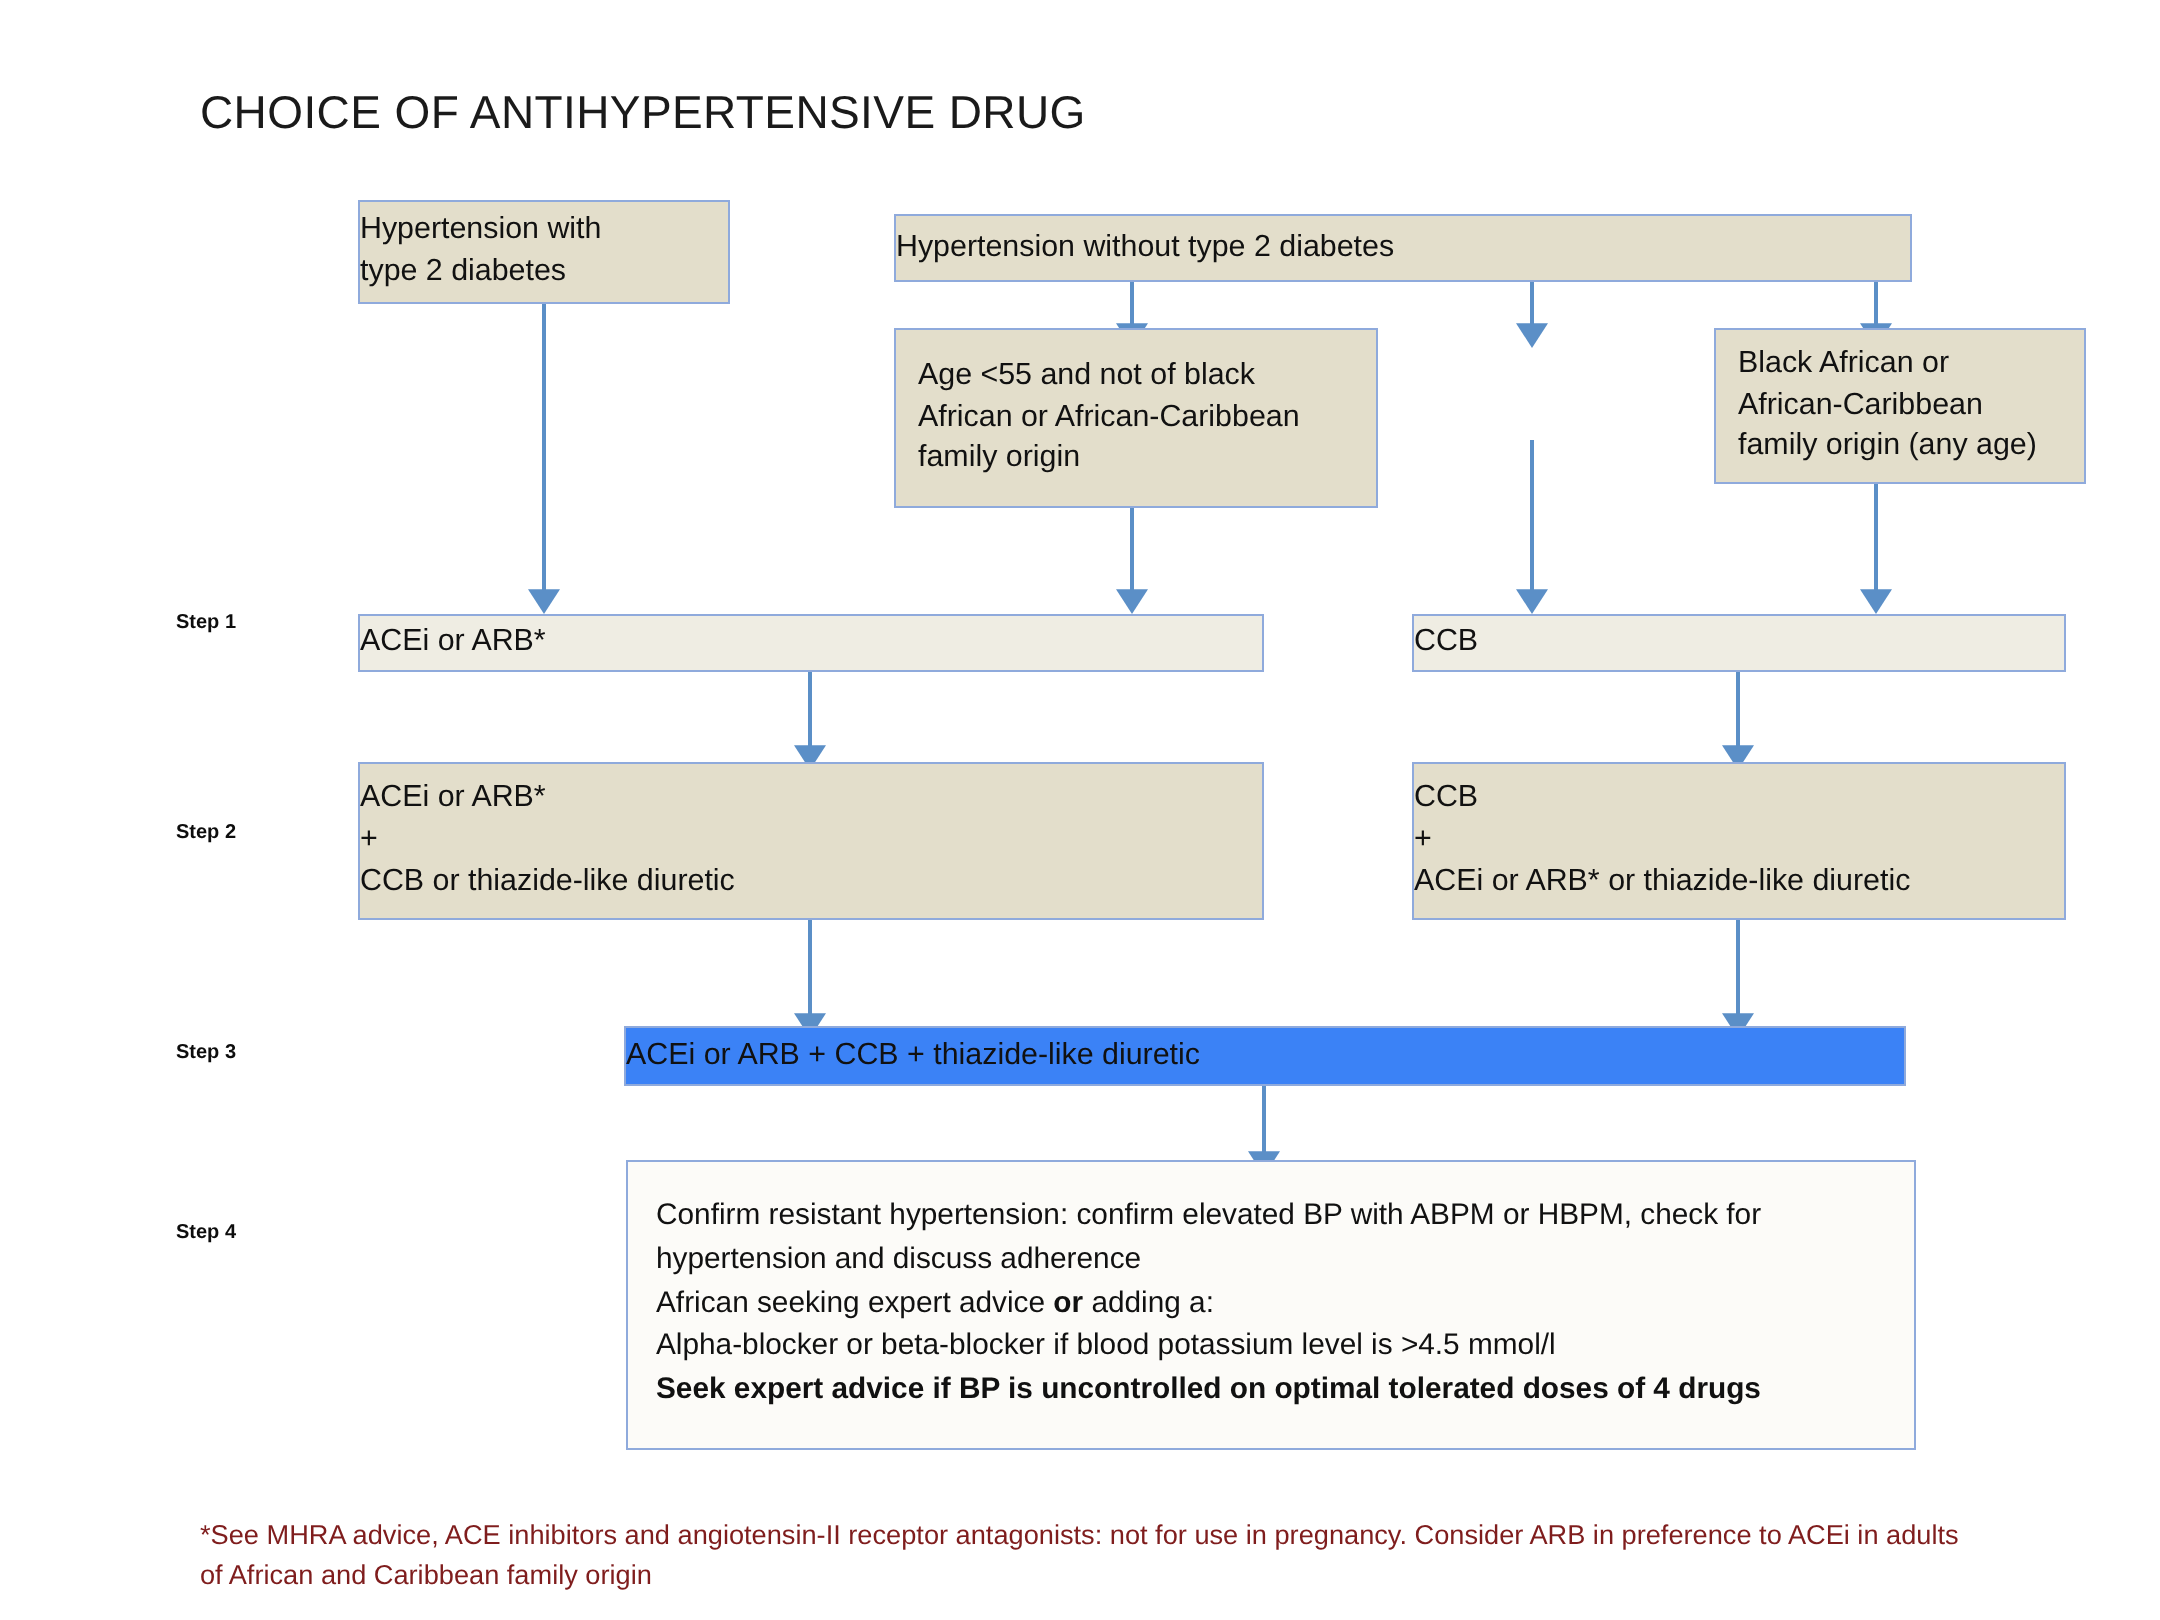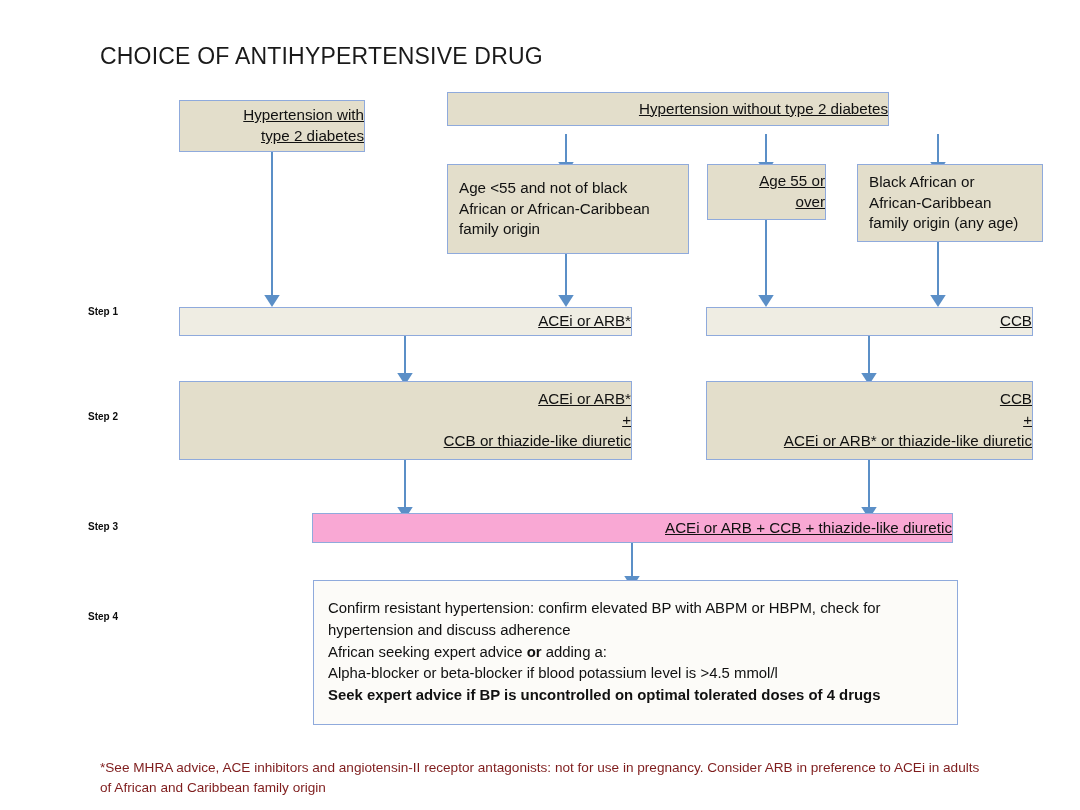--- a/index.html
+++ b/index.html
@@ -39,23 +39,23 @@
     display: flex;
     flex-direction: column;
     justify-content: center;
     font-size: 15.2px;
     line-height: 1.38;
     color: #111111;
   }
   .box .ln { display: block; }
   .fill-mid   { background: #E3DECB; }   
   .fill-light { background: #EFEDE3; }   
-  .fill-dark  { background: #f9a8d4; }   
+  .fill-dark  { background: #3b82f6; }   
   .fill-white { background: #FCFBF8; }   
-  .ctr  { text-align: center; align-items: flex-end; text-decoration: underline; }
+  .ctr  { text-align: center; align-items: flex-start; }
   .left { text-align: left; }
   .pad-l { padding-left: 11px; padding-right: 8px; }
   .pad-s { padding-left: 14px; padding-right: 10px; }
 
   
   .step-label {
     position: absolute;
     font-size: 10px;
     font-weight: bold;
     color: #0d0d0d;
@@ -120,34 +120,30 @@
     </g>
   </svg>
 
   <div class="title">CHOICE OF ANTIHYPERTENSIVE DRUG</div>
 
   <div class="box fill-mid ctr" style="left:179px; top:100px; width:186px; height:52px;">
     <span class="ln">Hypertension with</span>
     <span class="ln">type 2 diabetes</span>
   </div>
 
-  <div class="box fill-mid ctr" style="left:447px; top:92px; width:442px; height:34px;">
+  <div class="box fill-mid ctr" style="left:447px; top:107px; width:509px; height:34px;">
     <span class="ln">Hypertension without type 2 diabetes</span>
   </div>
 
   <div class="box fill-mid left pad-l" style="left:447px; top:164px; width:242px; height:90px;">
     <span class="ln">Age &lt;55 and not of black</span>
     <span class="ln">African or African-Caribbean</span>
     <span class="ln">family origin</span>
   </div>
 
-  <div class="box fill-mid ctr" style="left:707px; top:164px; width:119px; height:56px;">
-    <span class="ln">Age 55 or</span>
-    <span class="ln">over</span>
-  </div>
 
   <div class="box fill-mid left pad-l" style="left:846px; top:164px; width:186px; height:78px;margin-left:11px;">
     <span class="ln">Black African or</span>
     <span class="ln">African-Caribbean</span>
     <span class="ln">family origin (any age)</span>
   </div>
 
   <div class="step-label" style="top:306px;">Step 1</div>
 
   <div class="box fill-light ctr" style="left:179px; top:307px; width:453px; height:29px;">

